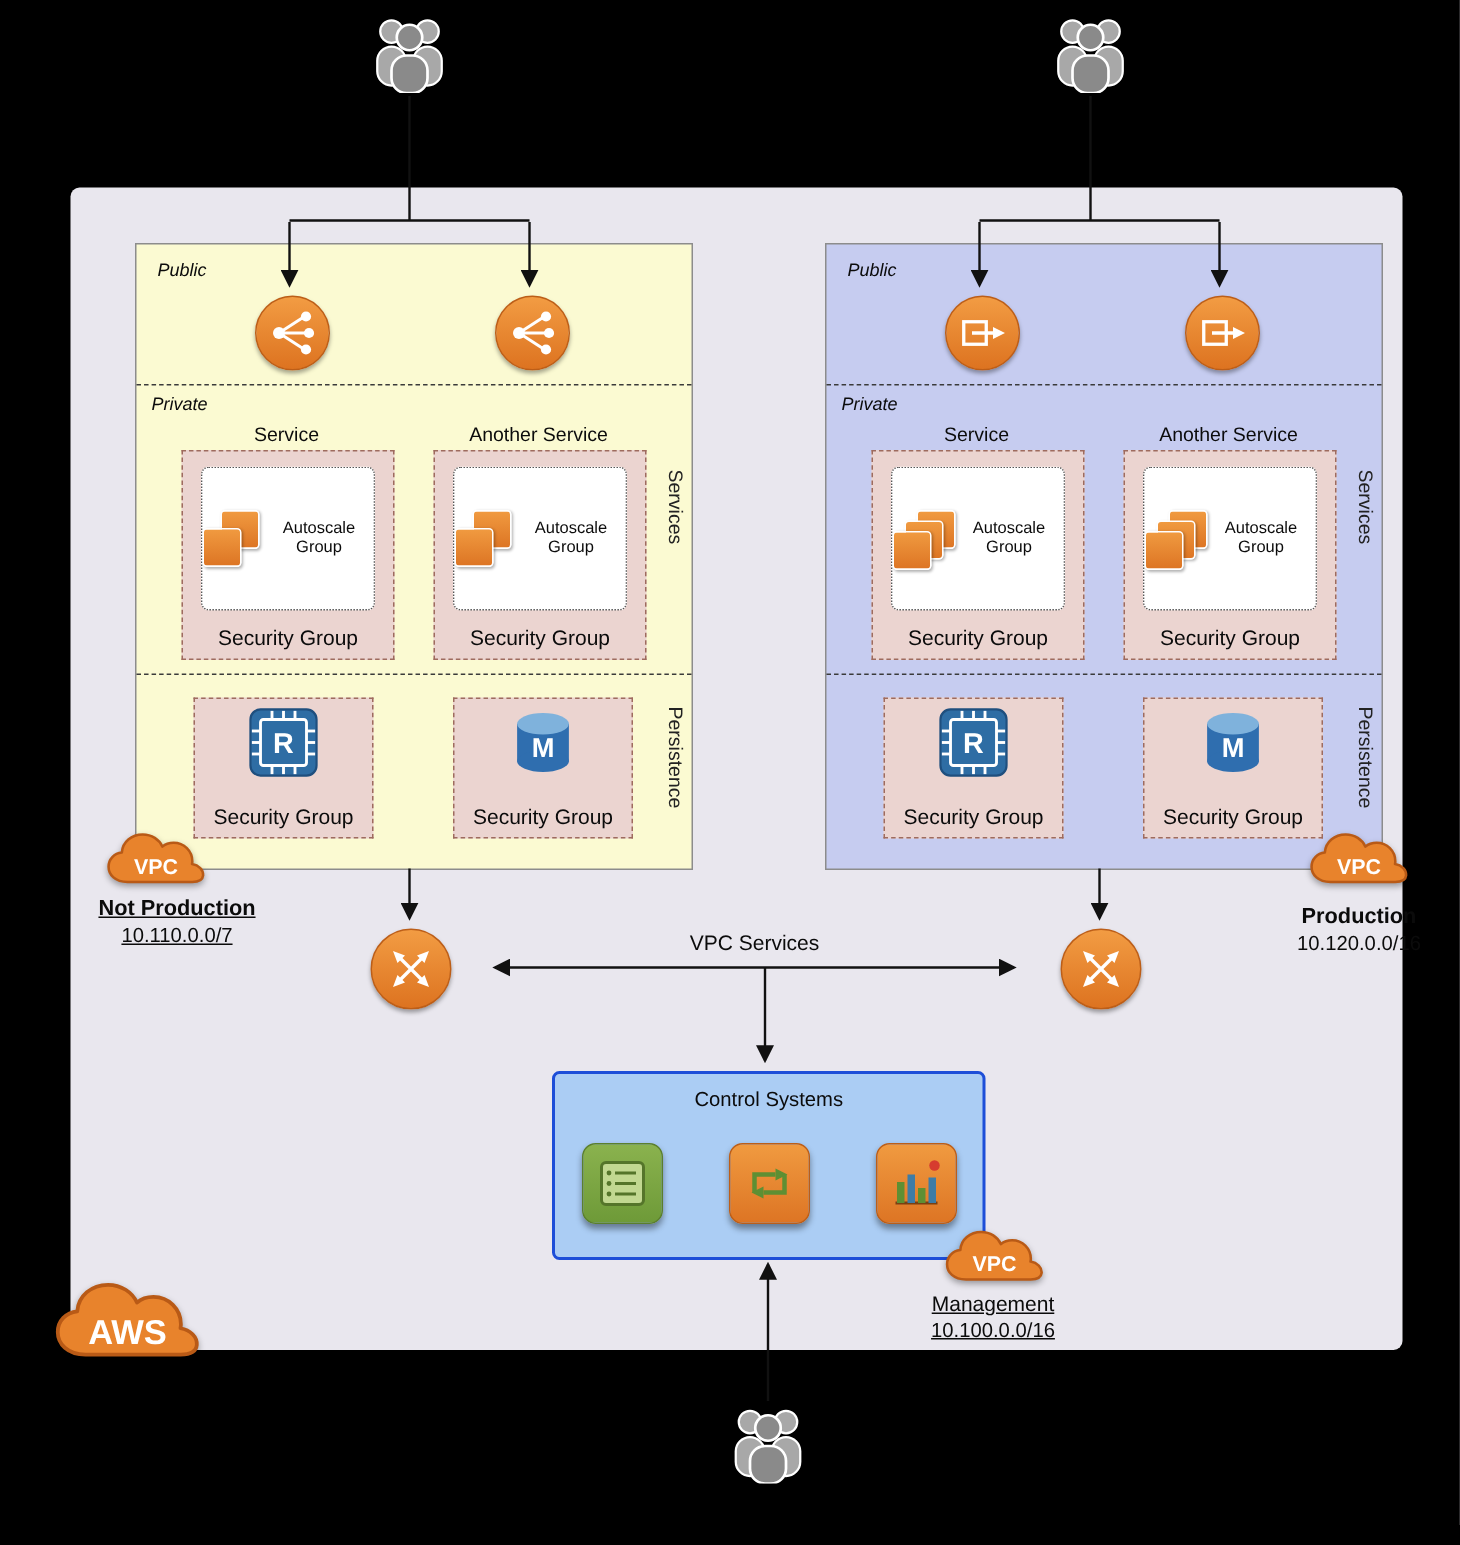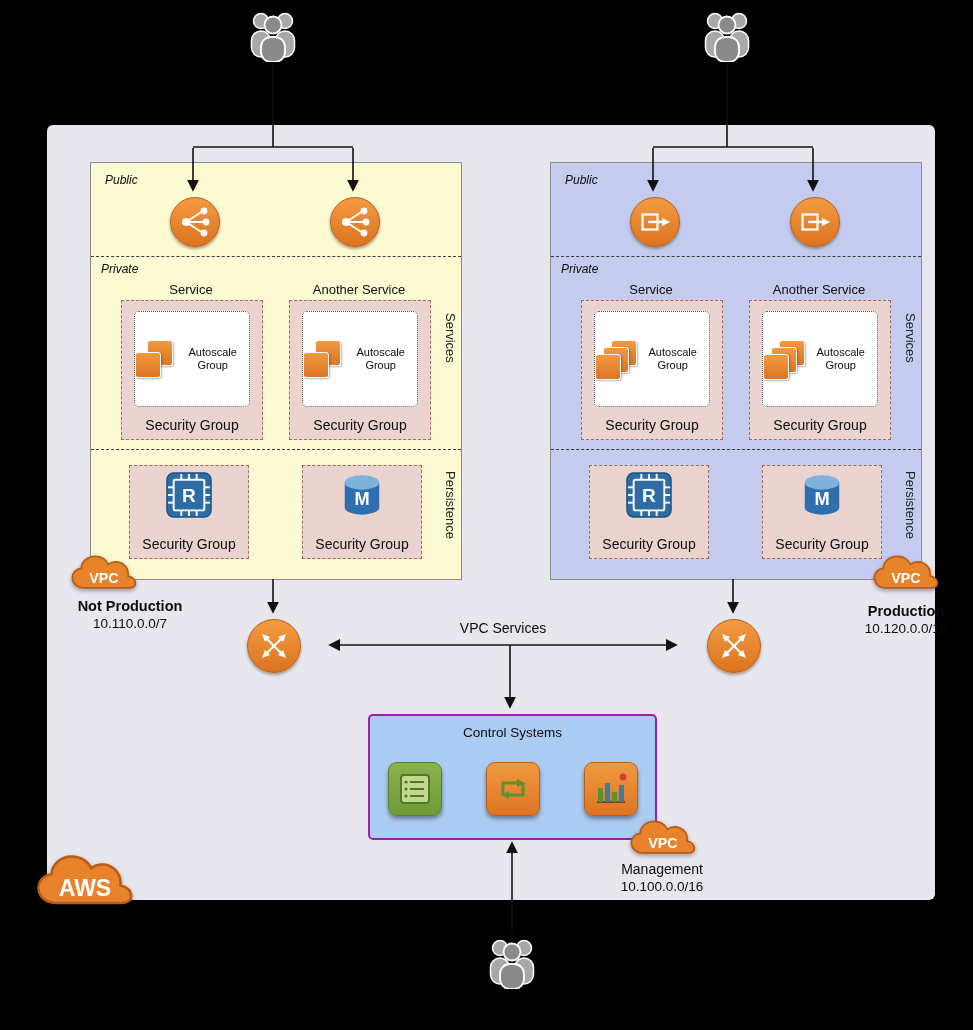--- a/index.html
+++ b/index.html
@@ -39,21 +39,21 @@
 
   .cloud-badge{position:absolute;filter:drop-shadow(0 2px 2px rgba(0,0,0,.35));}
   .cloud-path{fill:#E8832C;stroke:#B95A16;stroke-width:2.5;stroke-linejoin:round;}
   .cloud-text{fill:#fff;font-weight:bold;font-family:"Liberation Sans",sans-serif;}
 
   .name-block{position:absolute;width:160px;text-align:center;}
   .name-bold{font-weight:bold;font-size:14.5px;}
   .cidr{font-size:13.5px;margin-top:2px;}
   .peer-label{position:absolute;left:423px;top:620px;width:160px;text-align:center;font-size:14px;}
 
-  .control-box{position:absolute;left:368px;top:714px;width:285px;height:122px;background:#ABCDF4;border:2px solid #a21caf;border-radius:5px;}
+  .control-box{position:absolute;left:368px;top:714px;width:285px;height:122px;background:#ABCDF4;border:2px solid #1d4ed8;border-radius:5px;}
   .ctrl-title{position:absolute;top:9px;left:0;right:0;text-align:center;font-size:13.5px;}
   .cicon{position:absolute;top:46px;width:52px;height:52px;border-radius:9px;box-shadow:0 3px 4px rgba(0,0,0,.4);display:flex;align-items:center;justify-content:center;}
   .cicon.green{background:linear-gradient(#8AB24E,#6E9A38);border:1px solid #5B7F2D;}
   .cicon.orange{background:linear-gradient(#F09A40,#DD7524);border:1px solid #BC5E18;}
 
   .overlay{position:absolute;left:0;top:0;pointer-events:none;}
 </style>
 </head>
 <body>
 
@@ -343,39 +343,39 @@
     <circle cx="40" cy="13" r="7.5" fill="#A8A8A8" stroke="#fff" stroke-width="1.5"></circle>
       <rect x="30.5" y="23" width="19" height="26" rx="9.5" fill="#A8A8A8" stroke="#fff" stroke-width="1.5"></rect>
     <circle cx="28" cy="17" r="8.5" fill="#8A8A8A" stroke="#fff" stroke-width="1.8"></circle>
       <rect x="16" y="29" width="24" height="25" rx="10" fill="#8A8A8A" stroke="#fff" stroke-width="1.8"></rect>
   </svg>
 
   <svg class="cloud-badge" style="left:70px;top:549px;" width="68" height="48" viewBox="0 0 100 62">
     <path class="cloud-path" d="M22 53 C10 53 3.5 46 3.5 38 C3.5 30.5 9 25 16.5 24.2 C17.2 13.8 26 6.5 37 6.5 C45.8 6.5 53.2 11.4 56.3 18.4 C59 16 63 14.6 67.3 14.6 C77.5 14.6 85.6 22.7 85.6 32.8 C85.6 33.7 85.5 34.6 85.3 35.5 C92 36.6 96.6 41.3 96.2 46.6 C95.8 51.2 91.4 53 85.5 53 Z"></path>
     <text class="cloud-text" x="50" y="45" text-anchor="middle" font-size="21">VPC</text>
   </svg>
-  <div class="name-block" style="left:50px;top:598px;">
+  <div class="name-block" style="left:38px;top:598px;text-decoration:underline;">
     <div class="name-bold">Not Production</div>
     <div class="cidr">10.110.0.0/7</div>
   </div>
 
   <svg class="cloud-badge" style="left:872px;top:549px;" width="68" height="48" viewBox="0 0 100 62">
     <path class="cloud-path" d="M22 53 C10 53 3.5 46 3.5 38 C3.5 30.5 9 25 16.5 24.2 C17.2 13.8 26 6.5 37 6.5 C45.8 6.5 53.2 11.4 56.3 18.4 C59 16 63 14.6 67.3 14.6 C77.5 14.6 85.6 22.7 85.6 32.8 C85.6 33.7 85.5 34.6 85.3 35.5 C92 36.6 96.6 41.3 96.2 46.6 C95.8 51.2 91.4 53 85.5 53 Z"></path>
     <text class="cloud-text" x="50" y="45" text-anchor="middle" font-size="21">VPC</text>
   </svg>
   <div class="name-block" style="left:826px;top:603px;">
     <div class="name-bold">Production</div>
     <div class="cidr">10.120.0.0/16</div>
   </div>
 
   <svg class="cloud-badge" style="left:629px;top:814px;" width="68" height="48" viewBox="0 0 100 62">
     <path class="cloud-path" d="M22 53 C10 53 3.5 46 3.5 38 C3.5 30.5 9 25 16.5 24.2 C17.2 13.8 26 6.5 37 6.5 C45.8 6.5 53.2 11.4 56.3 18.4 C59 16 63 14.6 67.3 14.6 C77.5 14.6 85.6 22.7 85.6 32.8 C85.6 33.7 85.5 34.6 85.3 35.5 C92 36.6 96.6 41.3 96.2 46.6 C95.8 51.2 91.4 53 85.5 53 Z"></path>
     <text class="cloud-text" x="50" y="45" text-anchor="middle" font-size="21">VPC</text>
   </svg>
-  <div class="name-block" style="left:582px;top:861px;">
+  <div class="name-block" style="left:582px;top:861px;text-decoration:underline;">
     <div class="name-bold" style="font-weight:normal;font-size:14px;">Management</div>
     <div class="cidr">10.100.0.0/16</div>
   </div>
 
   <svg class="cloud-badge" style="left:33px;top:850px;" width="104" height="62" viewBox="0 0 100 62">
     <path class="cloud-path" d="M22 53 C10 53 3.5 46 3.5 38 C3.5 30.5 9 25 16.5 24.2 C17.2 13.8 26 6.5 37 6.5 C45.8 6.5 53.2 11.4 56.3 18.4 C59 16 63 14.6 67.3 14.6 C77.5 14.6 85.6 22.7 85.6 32.8 C85.6 33.7 85.5 34.6 85.3 35.5 C92 36.6 96.6 41.3 96.2 46.6 C95.8 51.2 91.4 53 85.5 53 Z"></path>
     <text class="cloud-text" x="50" y="46" text-anchor="middle" font-size="23">AWS</text>
   </svg>
 
 </div>

